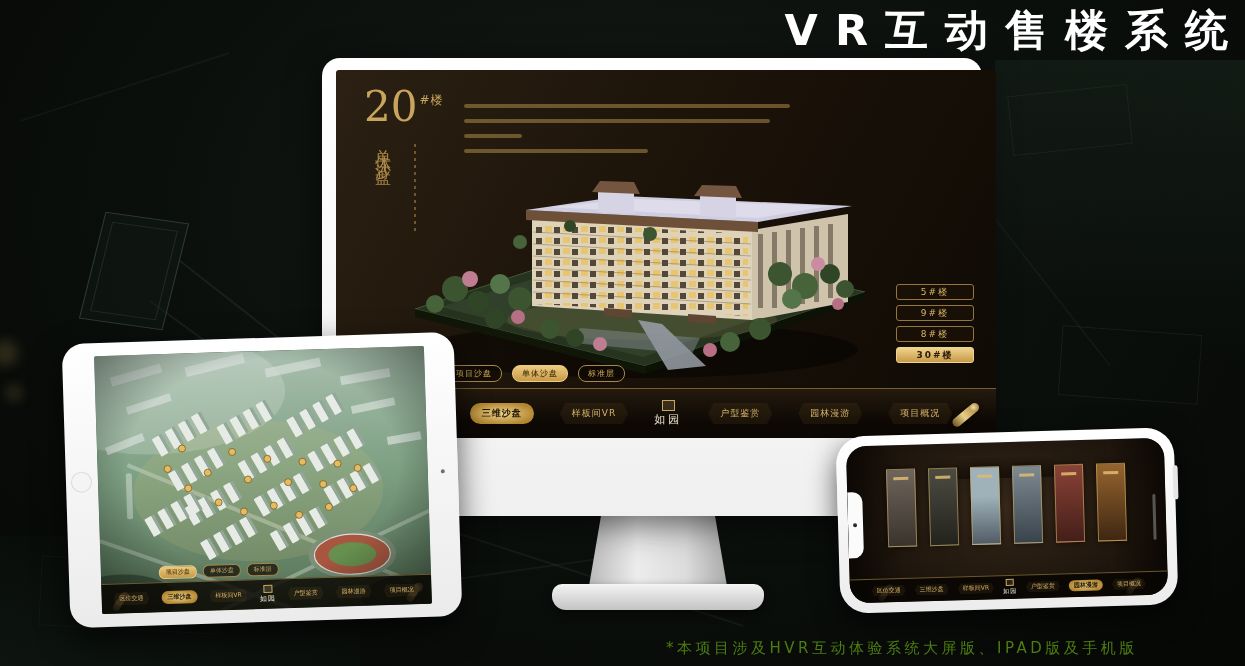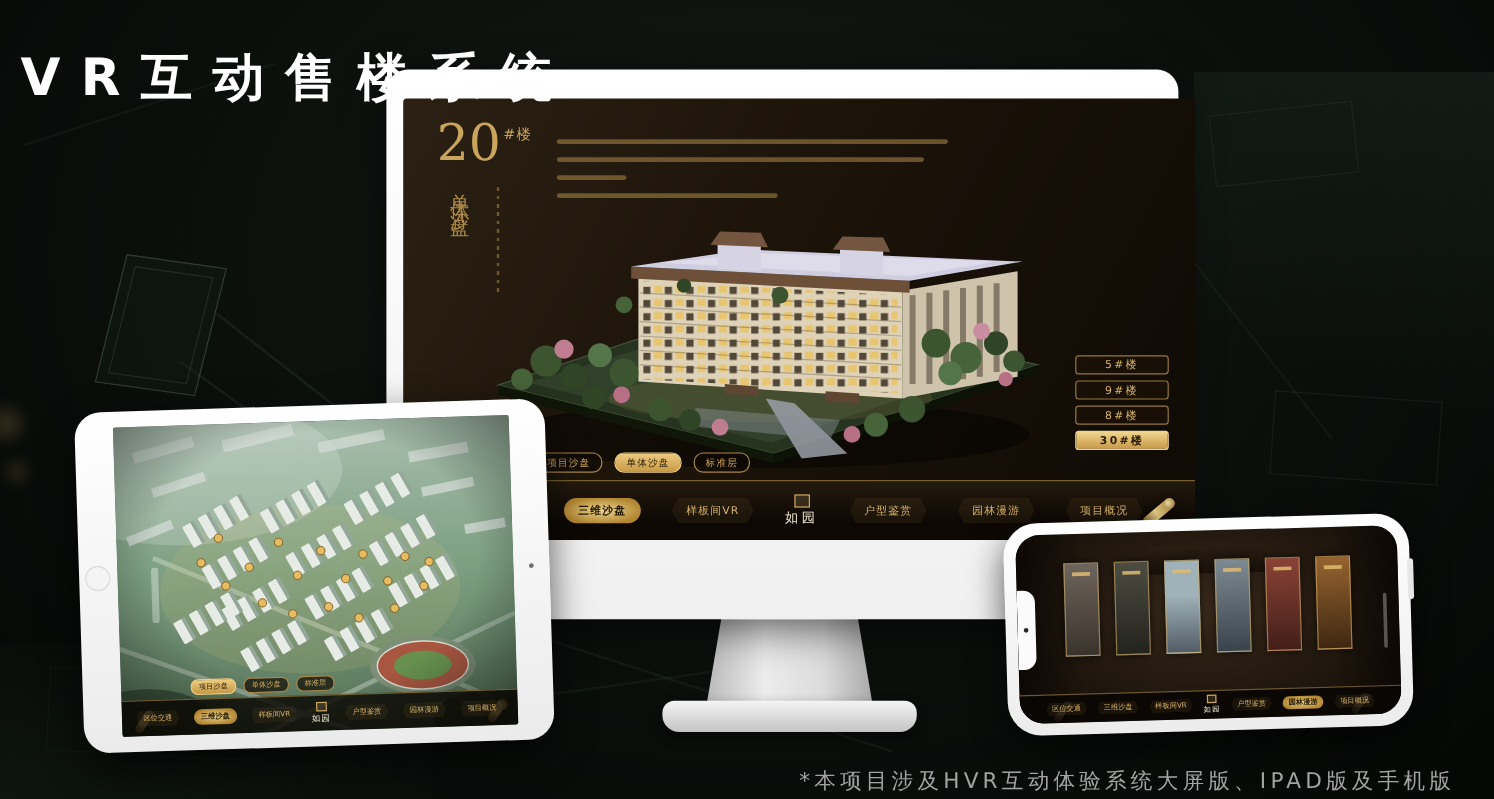--- a/index.html
+++ b/index.html
@@ -16,36 +16,36 @@
   .bg-road { position:absolute; height:2px; background:rgba(150,190,170,.09); transform-origin:left center; }
   .bg-rect { position:absolute; border:1px solid rgba(200,220,205,.07); }
   .bg-plaque { position:absolute; left:92px; top:216px; width:84px; height:110px;
     border:1px solid rgba(175,195,185,.22); background:rgba(18,28,22,.45);
     transform:rotate(14deg) skewY(-6deg); }
   .bg-plaque::after { content:''; position:absolute; inset:8px; border:1px solid rgba(175,195,185,.12); }
   .bg-glow { position:absolute; border-radius:50%; filter:blur(6px); background:rgba(214,178,94,.18); }
   .bg-photo { position:absolute; }
 
   
-  .main-title { position:absolute; top:2px; left:0; width:100%; text-align:left; z-index:6;
-    font-size:43px; font-weight:bold; color:#ffffff; letter-spacing:17px; text-indent:17px;margin-top:34px; }
+  .main-title { position:absolute; top:2px; left:0; width:100%; text-align:right; z-index:6;
+    font-size:43px; font-weight:bold; color:#ffffff; letter-spacing:17px; text-indent:17px; }
   .footnote { position:absolute; left:666px; top:639px; z-index:6;
-    font-size:18px; color:#a3a3a3; letter-spacing:3.5px; }
+    font-size:15px; color:#4d7c0f; letter-spacing:3.5px; }
 
   
   .stand-neck { position:absolute; left:588px; top:510px; width:140px; height:82px; z-index:1;
     background:linear-gradient(90deg,#b9b9b9,#ececec 35%,#dcdcdc 70%,#a9a9a9);
     clip-path:polygon(10% 0,90% 0,100% 100%,0 100%); }
   .stand-base { position:absolute; left:552px; top:584px; width:212px; height:26px; z-index:1;
     background:linear-gradient(#f4f4f4,#c4c4c4); border-radius:10px 10px 14px 14px;
     box-shadow:0 4px 10px rgba(0,0,0,.5); }
   .monitor-body { position:absolute; left:322px; top:58px; width:660px; height:458px; z-index:2;
     background:linear-gradient(#ffffff,#f0f0f0); border-radius:18px;
     box-shadow:0 8px 34px rgba(0,0,0,.6); }
-  .monitor-screen { position:absolute; left:14px; top:24px; width:660px; height:368px;
+  .monitor-screen { position:absolute; left:14px; top:12px; width:660px; height:368px;
     border-radius:3px; overflow:hidden;
     background:linear-gradient(118deg,#2b2013 0%,#1c1309 45%,#0f0a05 100%); }
 
   
   .h-block { position:absolute; left:28px; top:16px; }
   .h-row { display:flex; align-items:flex-start; }
   .h-num { font-family:"DejaVu Serif","Liberation Serif",serif; font-size:42px; line-height:1;
     color:#c9a45c; }
   .h-suffix { font-size:12px; color:#c9a45c; margin:6px 0 0 2px; letter-spacing:1px; }
   .h-vert { writing-mode:vertical-rl; font-family:"DejaVu Serif","Liberation Serif",serif;

